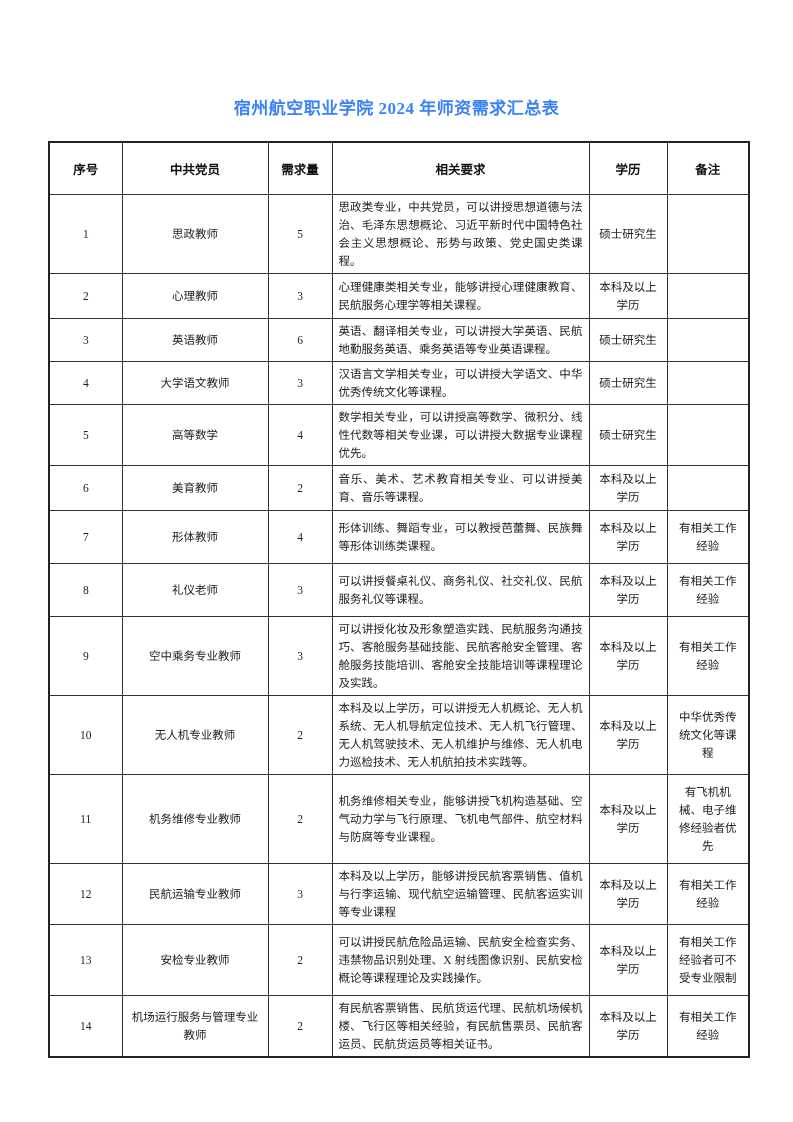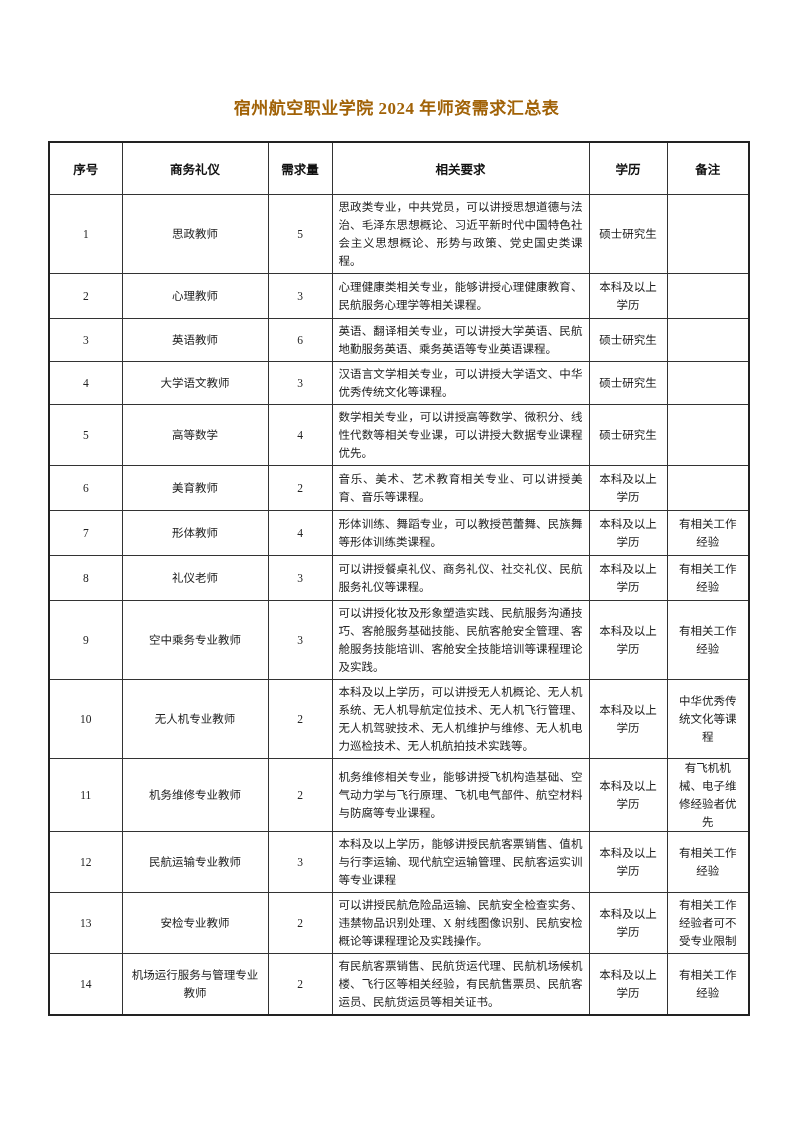--- a/index.html
+++ b/index.html
@@ -20,21 +20,21 @@
     height: 1122px;
     box-sizing: border-box;
     padding-top: 94px;
   }
   .doc-title {
     margin: 0;
     text-align: center;
     font-size: 17px;
     font-weight: bold;
     letter-spacing: 0.5px;
-    color: #a16207;
+    color: #3b82f6;
   }
   table.demand-table {
     border-collapse: collapse;
     table-layout: fixed;
     width: 700px;
     margin: 22px 0 0 48px;
     border: 2px solid #222222;
   }
   .demand-table th,
   .demand-table td {
@@ -55,21 +55,21 @@
     line-height: 18px;
     padding: 4px 6px;
     color: #222222;
   }
   .demand-table td.col-requirements {
     text-align: justify;
     text-justify: inter-ideograph;
     padding: 3px 6px;
   }
   .demand-table td.col-notes {
-    padding: 0 8px;
+    padding: 8px 8px;
   }
   .demand-table td.col-no {
     font-family: "Liberation Serif", "DejaVu Serif", serif;
   }
 </style>
 </head>
 <body>
 
 <div class="page">
   <h1 class="doc-title">宿州航空职业学院 2024 年师资需求汇总表</h1>
@@ -79,21 +79,21 @@
       <col style="width:73px">
       <col style="width:146px">
       <col style="width:64px">
       <col style="width:257px">
       <col style="width:78px">
       <col style="width:82px">
     </colgroup>
     <thead>
       <tr>
         <th>序号</th>
-        <th>商务礼仪</th>
+        <th>中共党员</th>
         <th>需求量</th>
         <th>相关要求</th>
         <th>学历</th>
         <th>备注</th>
       </tr>
     </thead>
     <tbody>
         <tr>
           <td class="col-no">1</td>
           <td class="col-position">思政教师</td>

